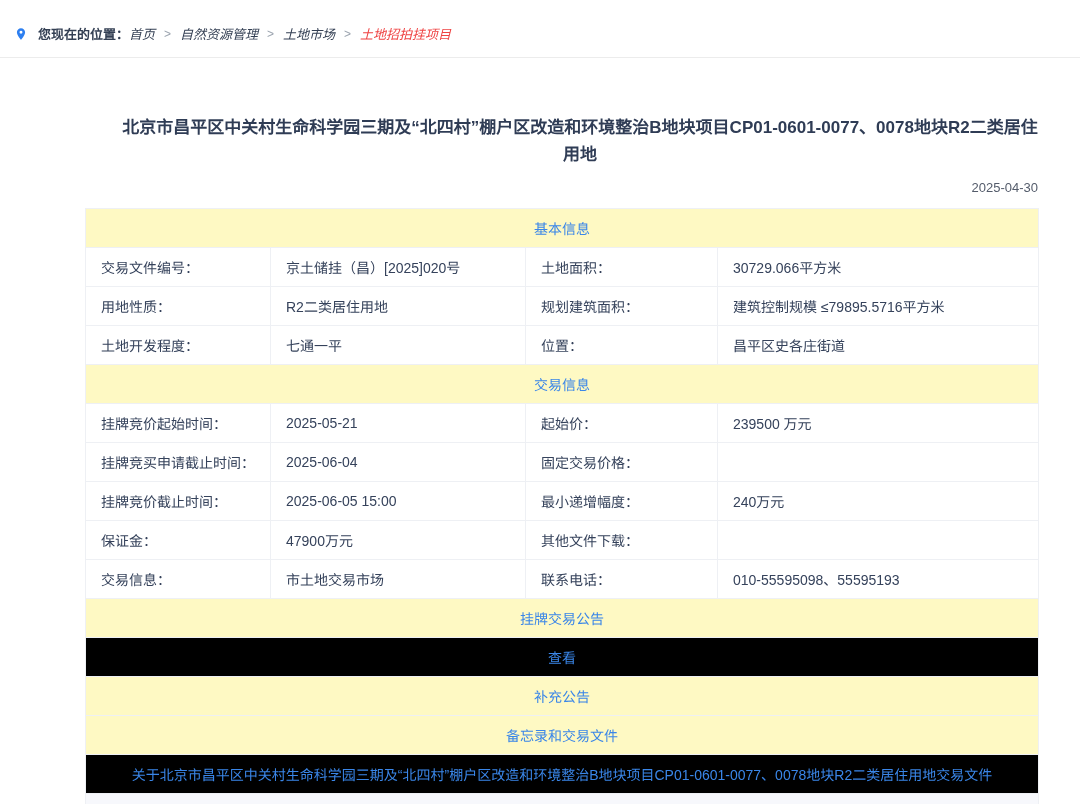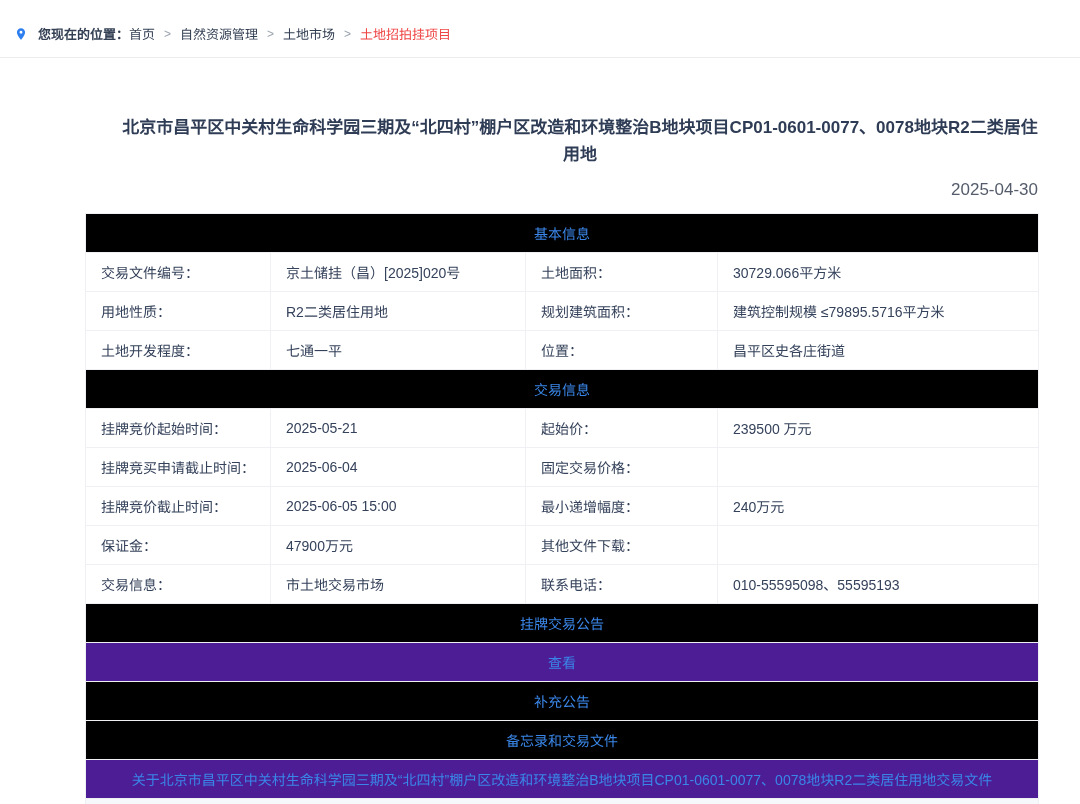--- a/index.html
+++ b/index.html
@@ -10,40 +10,40 @@
     font-family: "Liberation Sans", "DejaVu Sans", sans-serif;
   }
   
   .crumb-bar {
     display: flex; align-items: center;
     padding: 24px 0 14px 14px;
     font-size: 13px;
   }
   .crumb-bar .pin { width: 14px; height: 18px; margin-right: 10px; flex: 0 0 auto; }
   .crumb-label { color: #333f53; font-weight: 700; }
-  .crumb-item { color: #333f53; cursor: pointer; }
+  .crumb-item { color: #333f53; cursor: pointer; font-style: italic; }
   .crumb-item.current { color: #ef4444; cursor: default; }
   .crumb-sep { color: #9aa3ae; margin: 0 9px; font-size: 12px; }
   .top-divider { border: none; border-top: 1px solid #ececec; width: 100%; }
 
   
   .content { width: 953px; margin-left: 85px; }
   .page-title {
     margin-top: 56px;
     font-size: 17px;
     font-weight: 700;
     line-height: 27px;
     text-align: center;
     color: #2f3c55;
     margin-left: 37px;
   }
   .pub-date {
     margin-top: 12px;
     text-align: right;
-    font-size: 17px;
+    font-size: 13px;
     color: #545c6b;
   }
 
   
   table.tbl {
     margin-top: 13px;
     width: 953px;
     border-collapse: collapse;
     table-layout: fixed;
     font-size: 14px;
@@ -51,25 +51,25 @@
   table.tbl td {
     border: 1px solid #eef0f4;
     height: 39px;
     padding: 0 15px;
     color: #35425b;
     vertical-align: middle;
     white-space: nowrap;
     overflow: hidden;
   }
   tr.sec td, tr.lnkhead td {
-    background: #000000;
+    background: #fef9c3;
     text-align: center;
     color: #3a86e8;
   }
-  tr.lnkrow td { text-align: center; background: #4c1d95; }
+  tr.lnkrow td { text-align: center; background: #000000; }
   tr.lnkrow a, .doc-link {
     color: #3a86e8;
     text-decoration: none;
     cursor: pointer;
   }
   tr.partial td { background: #f7f8fc; height: 12px; border-bottom: none; }
   .lbl { }
   .val { }
 </style>
 </head>

